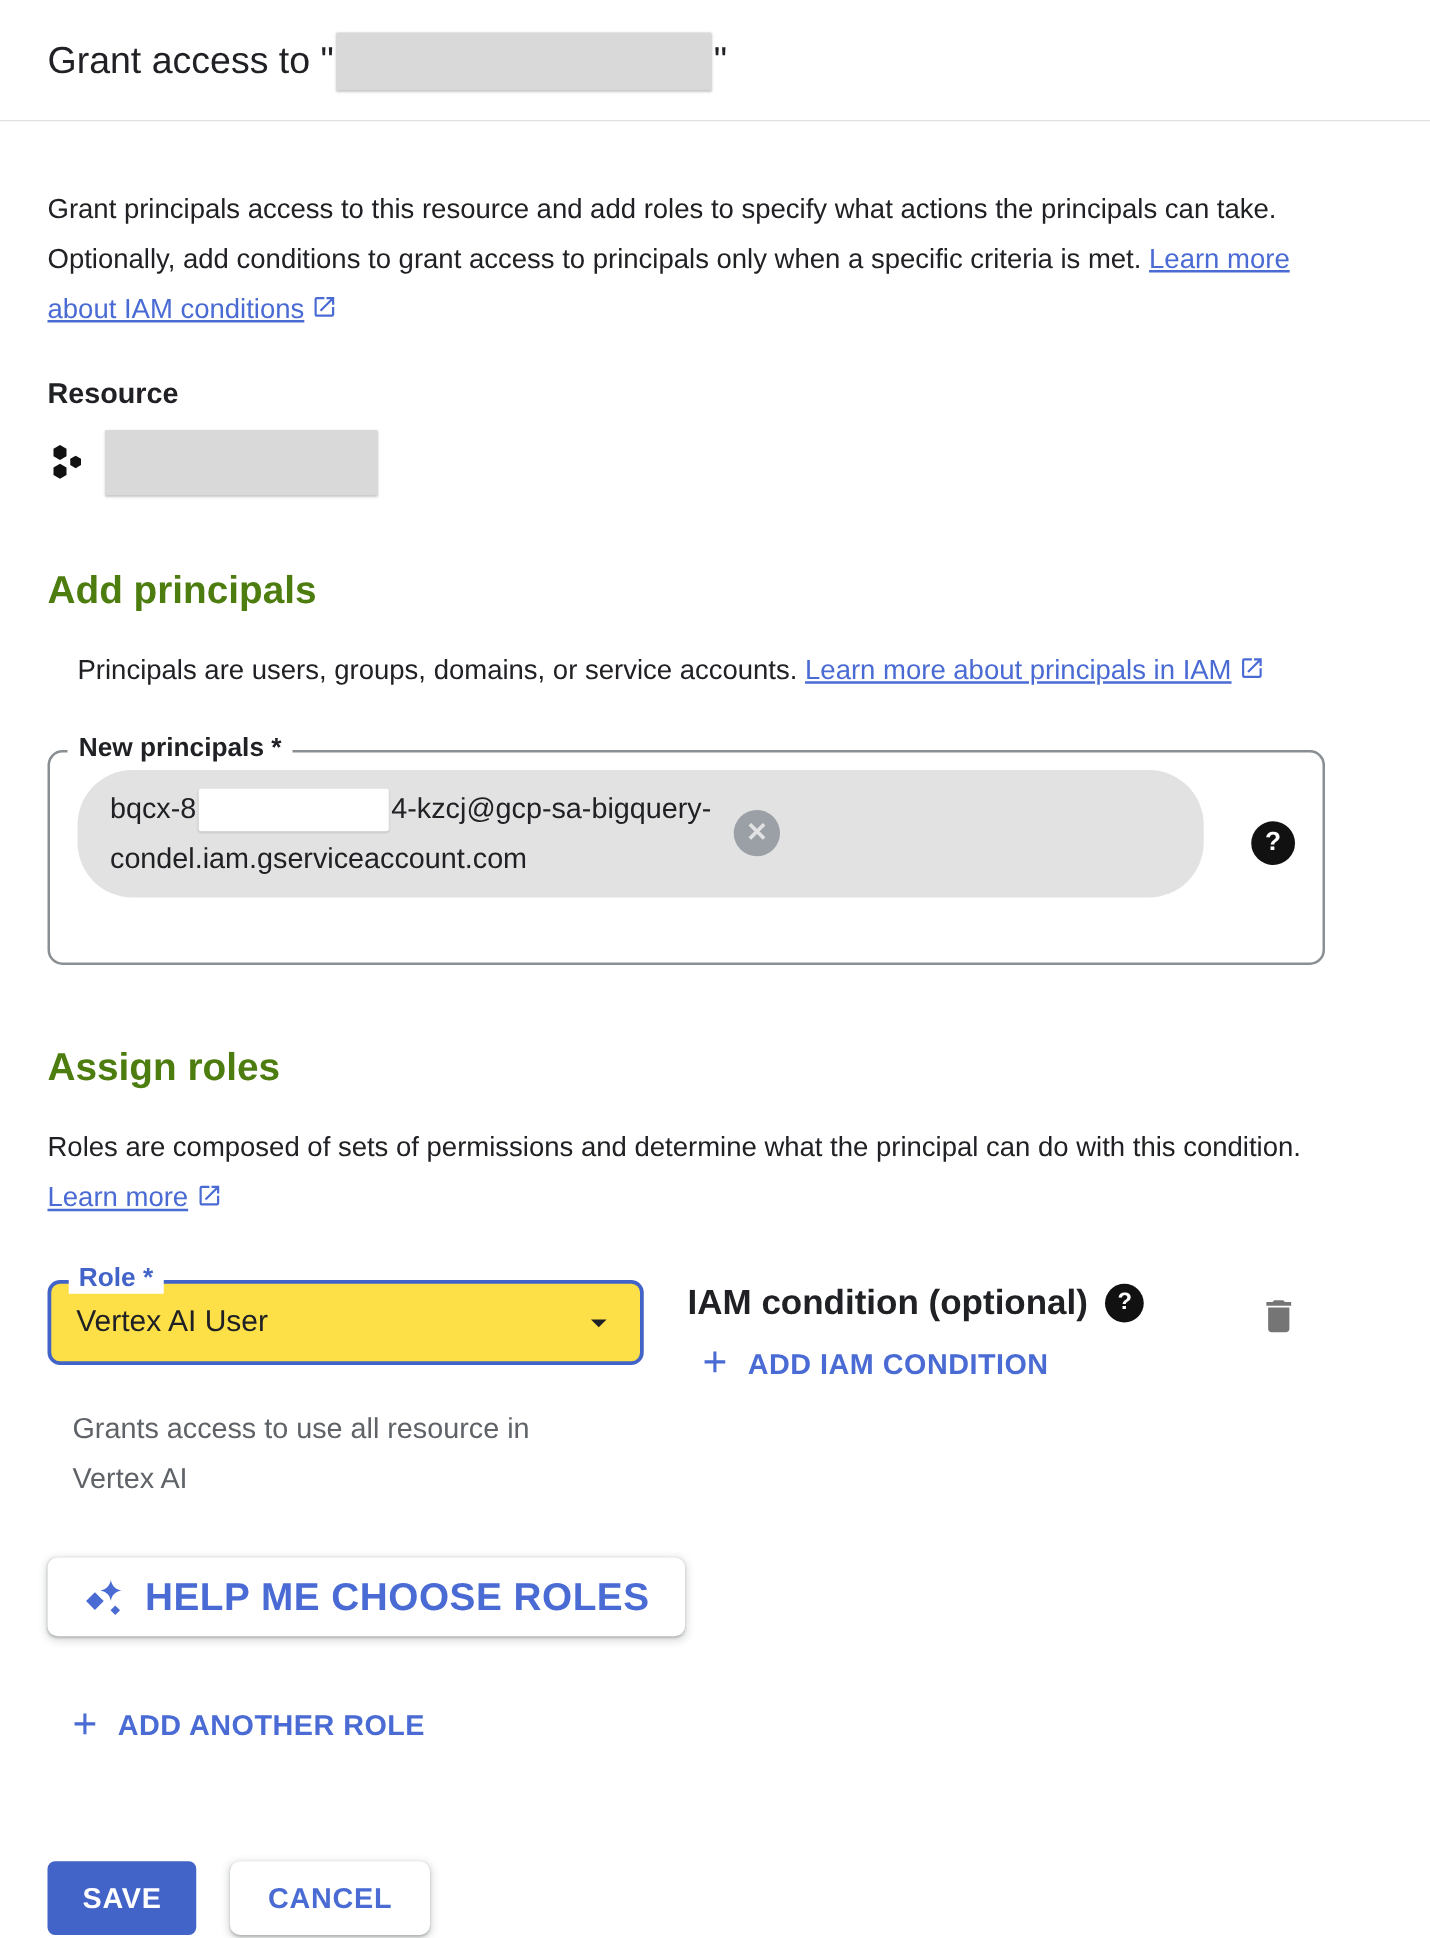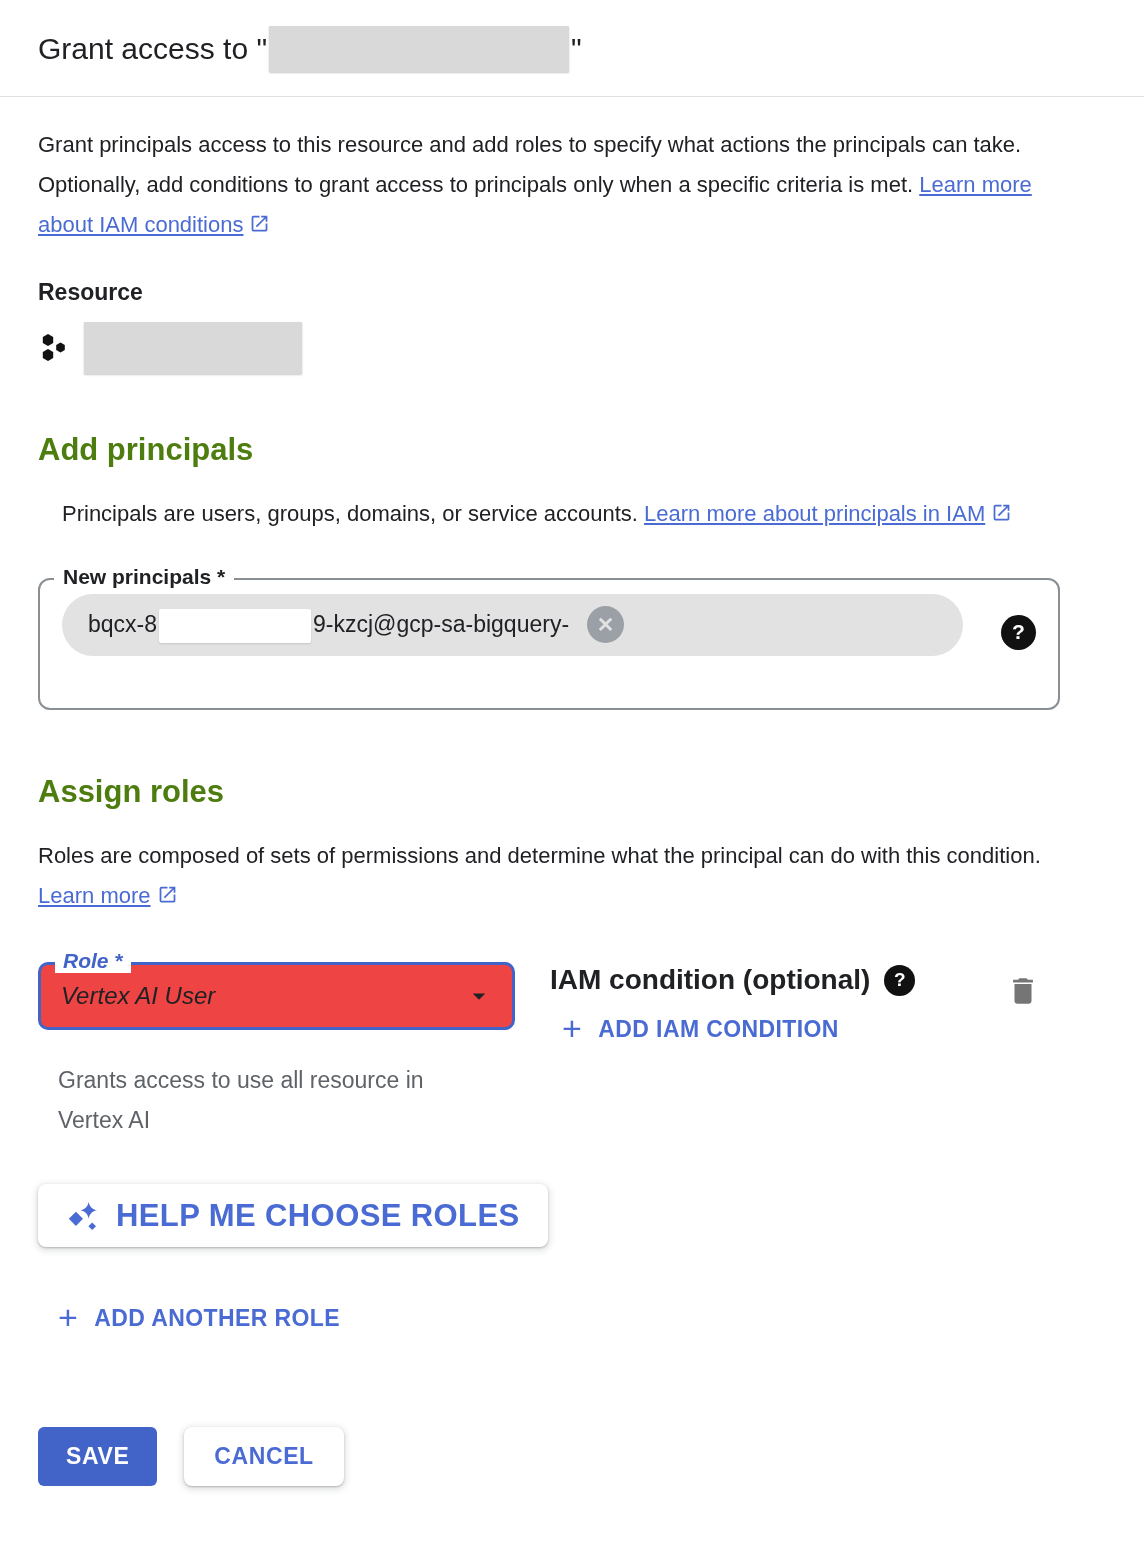--- a/index.html
+++ b/index.html
@@ -29,21 +29,21 @@
   .divider { height: 1px; background: #e0e0e0; width: 100%; }
 
   .content { padding: 0 38px; }
 
   p.body-text {
     font-size: 22px;
     line-height: 40px;
     color: #202124;
     max-width: 1010px;
   }
-  .intro { margin-top: 28px; }
+  .intro { margin-top: 50px; }
 
   a.link {
     color: #4a6bd3;
     text-decoration: underline;
     text-decoration-color: #4a6bd3;
     cursor: pointer;
     white-space: normal;
   }
   .ext-icon {
     display: inline-block;
@@ -157,22 +157,21 @@
     position: relative;
     width: 477px;
     height: 68px;
     border: 3px solid #4263c7;
     border-radius: 10px;
     display: flex;
     align-items: center;
     padding: 0 18px 0 20px;
     cursor: pointer;
     flex: 0 0 auto;
-    background: #ef4444;
-    font-style: italic;
+    background: #fde047;
   }
   .role-label {
     position: absolute;
     top: -16px;
     left: 14px;
     background: #ffffff;
     padding: 0 8px;
     font-size: 21px;
     font-weight: 700;
     color: #4263c7;
@@ -324,21 +323,22 @@
     <a class="link"><span>Learn more about principals in IAM</span><svg class="ext-icon" viewBox="0 0 24 24" fill="#4a6bd3">
           <path d="M19 19H5V5h7V3H5a2 2 0 0 0-2 2v14a2 2 0 0 0 2 2h14c1.1 0 2-.9 2-2v-7h-2v7zM14 3v2h3.59l-9.83 9.83 1.41 1.41L19 6.41V10h2V3h-7z"></path>
         </svg></a>
   </p>
 
   <div class="principals-fieldset">
     <span class="fieldset-label">New principals *</span>
     <div class="principals-inner">
       <div class="chip">
         <div class="chip-text">
-          <div><span>bqcx-8</span><span class="chip-redact"></span><span>9-kzcj@gcp-sa-bigquery-</span></div>
+          <div><span>bqcx-8</span><span class="chip-redact"></span><span>4-kzcj@gcp-sa-bigquery-</span></div>
+          <div>condel.iam.gserviceaccount.com</div>
         </div>
         <button class="chip-close">
             <span>✕</span>
           </button>
       </div>
       <span class="help-badge">
           <span>?</span>
         </span>
     </div>
   </div>

